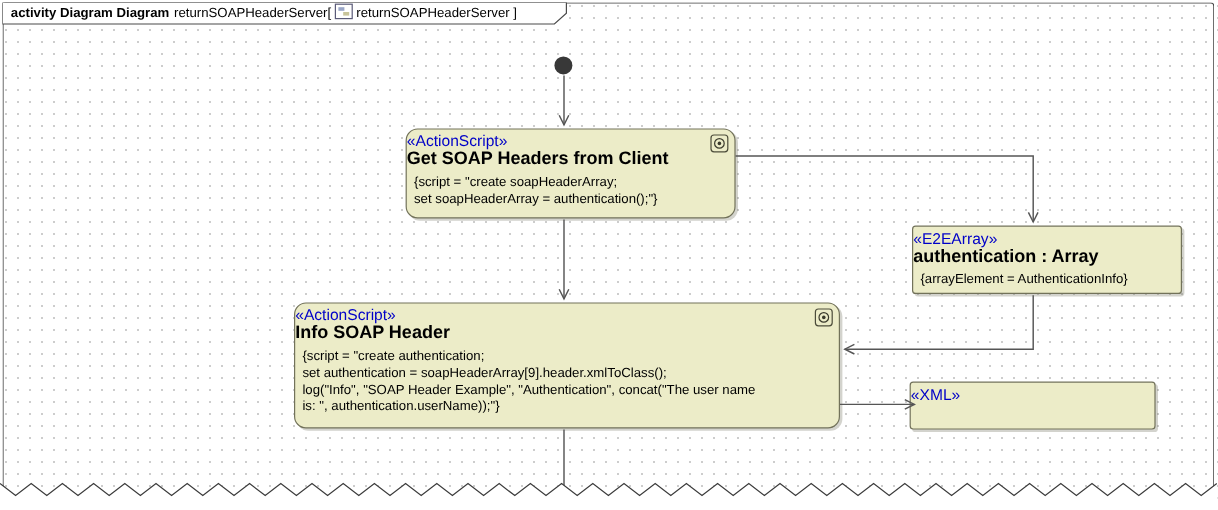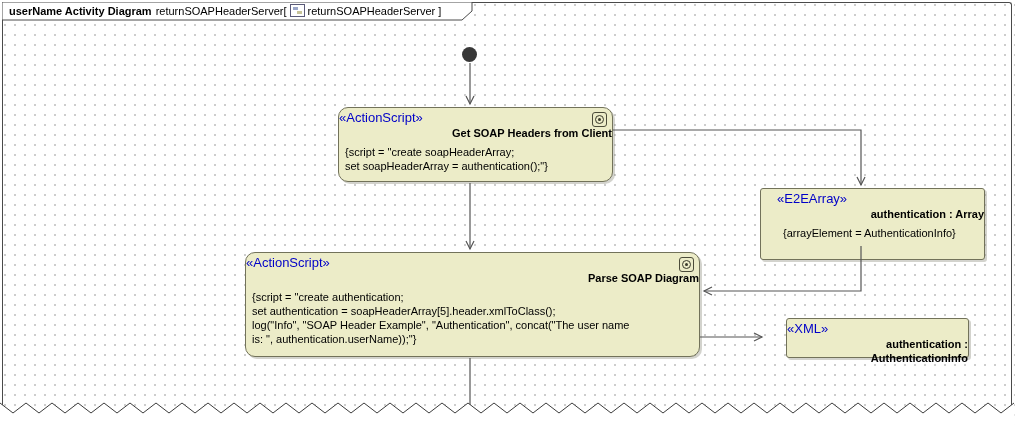--- a/index.html
+++ b/index.html
@@ -41,21 +41,21 @@
     box-shadow:2px 2px 0 rgba(110,110,90,0.30);
     box-sizing:border-box;color:#000;
   }
   .node.rounded{border-radius:10px;}
   .node.slight{border-radius:3px;}
   .stereo{
     text-align:left;font-size:13px;line-height:14px;margin-top:3px;
     color:var(--stereotype-color,#0000c8);
   }
   .node-title{
-    text-align:right;font-size:11px;font-weight:bold;line-height:14px;margin-top:1px;
+    text-align:left;font-size:15px;font-weight:bold;line-height:14px;margin-top:1px;
   }
   .node-body{
     font-size:11px;line-height:14px;text-align:left;padding:5px 6px 0 6px;white-space:nowrap;
   }
   .node-icon{
     position:absolute;top:4px;right:5px;width:13px;height:13px;
     border:1px solid #4c4c3a;border-radius:3px;
     display:flex;align-items:center;justify-content:center;background:var(--node-fill,#ececc8);
   }
   .node-icon .ring{
@@ -82,67 +82,66 @@
 
 <div id="canvas">
 
   <div id="frame-border"></div>
 
   <div id="frame-tab">
     <svg width="472" height="19">
       <polygon points="0,0 470,0 470,9 460,18 0,18" fill="#ffffff" stroke="#4a4a4a" stroke-width="1"></polygon>
     </svg>
     <div class="tab-text">
-      <span class="tab-bold">userName Activity Diagram</span><span class="tab-sep"></span><span>returnSOAPHeaderServer</span><span>[</span><span class="diagram-icon"></span><span>returnSOAPHeaderServer</span>&nbsp;<span>]</span>
+      <span class="tab-bold">activity Diagram Diagram</span><span class="tab-sep"></span><span>returnSOAPHeaderServer</span><span>[</span><span class="diagram-icon"></span><span>returnSOAPHeaderServer</span>&nbsp;<span>]</span>
     </div>
   </div>
 
   <div id="initial-node"></div>
 
   <div class="node rounded" style="left:338px;top:107px;width:275px;height:75px;">
     <span class="node-icon">
         <span class="ring">
           <span class="dot"></span>
         </span>
       </span>
     <div class="stereo">«ActionScript»</div>
     <div class="node-title">Get SOAP Headers from Client</div>
     <div class="node-body">
       <div>{script = "create soapHeaderArray;</div>
       <div>set soapHeaderArray = authentication();"}</div>
     </div>
   </div>
 
-  <div class="node slight" style="left:760px;top:188px;width:225px;height:72px;padding-left:16px;">
+  <div class="node slight" style="left:760px;top:188px;width:225px;height:57px;">
     <div class="stereo">«E2EArray»</div>
     <div class="node-title">authentication : Array</div>
     <div class="node-body">
       <div>{arrayElement = AuthenticationInfo}</div>
     </div>
   </div>
 
   <div class="node rounded" style="left:245px;top:252px;width:455px;height:105px;">
     <span class="node-icon">
         <span class="ring">
           <span class="dot"></span>
         </span>
       </span>
     <div class="stereo">«ActionScript»</div>
-    <div class="node-title">Parse SOAP Diagram</div>
+    <div class="node-title">Info SOAP Header</div>
     <div class="node-body">
       <div>{script = "create authentication;</div>
-      <div>set authentication = soapHeaderArray[5].header.xmlToClass();</div>
+      <div>set authentication = soapHeaderArray[9].header.xmlToClass();</div>
       <div>log("Info", "SOAP Header Example", "Authentication", concat("The user name</div>
       <div>is: ", authentication.userName));"}</div>
     </div>
   </div>
 
-  <div class="node slight" style="left:786px;top:318px;width:183px;height:40px;">
+  <div class="node slight" style="left:758px;top:318px;width:205px;height:40px;">
     <div class="stereo">«XML»</div>
-    <div class="node-title">authentication : AuthenticationInfo</div>
   </div>
 
   <svg id="connectors" width="1015" height="425">
     <defs>
       <marker id="arrowhead" markerWidth="12" markerHeight="12" refX="9" refY="5" orient="auto" markerUnits="userSpaceOnUse">
         <path d="M1,1 L9,5 L1,9"></path>
       </marker>
     </defs>
     <polyline class="connector" points="470,63 470,104" marker-end="url(#arrowhead)"></polyline>
     <polyline class="connector" points="613,130 861,130 861,185" marker-end="url(#arrowhead)"></polyline>

